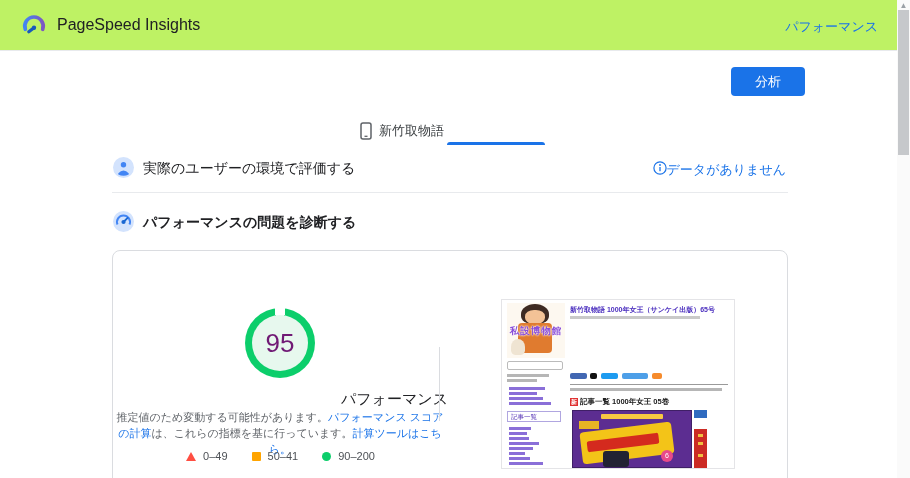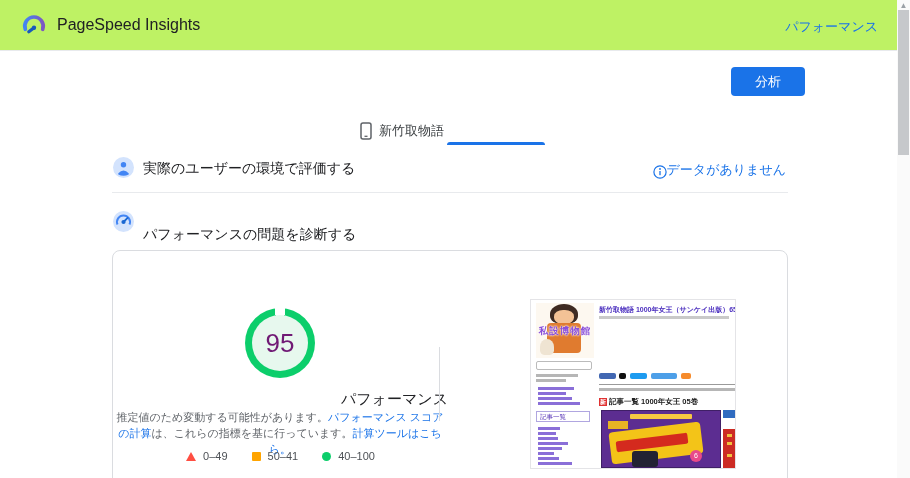--- a/index.html
+++ b/index.html
@@ -28,21 +28,21 @@
 
   
   .tab { position:absolute; top:118px; height:26px; display:flex; align-items:center; gap:7px; cursor:pointer; font-size:13px; }
   .tab-mobile { left:360px; color:#3c4043; }
   .tab-desktop { left:447px; color:#1a73e8; }
   .tab-underline { position:absolute; left:447px; top:142px; width:98px; height:3px; background:#1a73e8; border-radius:3px 3px 0 0; }
 
   
   .section-icon { position:absolute; left:113px; width:21px; height:21px; }
   .section-title { position:absolute; left:143px; font-size:14px; color:#202124; }
-  .no-data { position:absolute; right:124px; top:161px; display:flex; align-items:flex-end; 
+  .no-data { position:absolute; right:124px; top:161px; display:flex; align-items:flex-start; 
              font-size:13px; color:#1a73e8; cursor:pointer; }
   .divider { position:absolute; left:112px; top:192px; width:676px; height:1px; background:#e8eaed; }
 
   
   .card { position:absolute; left:112px; top:250px; width:676px; height:300px;
           border:1px solid #dadce0; border-radius:8px; background:#fff; }
   .gauge { position:absolute; left:132px; top:57px; width:70px; height:70px; border-radius:50%;
            background:conic-gradient(from 351deg, #ffffff 0deg 18deg, #0cce6b 18deg 360deg); cursor:pointer; }
   .gauge-inner { position:absolute; inset:7px; border-radius:50%; background:#e7f8ee;
                  display:flex; align-items:center; justify-content:center; font-size:26px; color:#701a75; }
@@ -52,21 +52,21 @@
   .perf-desc .lnk { color:#1a73e8; cursor:pointer; }
   .legend { position:absolute; left:0; top:199px; width:335px; display:flex; justify-content:center;
             gap:24px; font-size:11px; color:#4d5156; align-items:center; }
   .legend-item { display:flex; align-items:center; gap:7px; }
   .m-tri { width:0; height:0; border-left:5px solid transparent; border-right:5px solid transparent; border-bottom:9px solid #ff4e42; }
   .m-sq { width:9px; height:9px; background:#ffa400; border-radius:1px; }
   .m-ci { width:9px; height:9px; background:#0cce6b; border-radius:50%; }
   .v-divider { position:absolute; left:326px; top:96px; width:1px; height:74px; background:#dadce0; }
 
   
-  .thumb { position:absolute; left:417px; top:48px; width:206px; height:170px; background:#fff;
+  .thumb { position:absolute; left:388px; top:48px; width:234px; height:170px; background:#fff;
            border:1px solid #e4e4e7; overflow:hidden; }
   .t-logo { position:absolute; left:5px; top:3px; width:58px; height:55px; background:#fdf8f0; overflow:hidden; }
   .t-hair { position:absolute; left:14px; top:1px; width:28px; height:20px; border-radius:50% 50% 40% 40%; background:#3e2b23; }
   .t-face { position:absolute; left:18px; top:7px; width:20px; height:14px; border-radius:45%; background:#f3c296; }
   .t-body { position:absolute; left:11px; top:20px; width:34px; height:30px; border-radius:4px; background:#e07b2f; }
   .t-cat  { position:absolute; left:4px; top:36px; width:14px; height:16px; border-radius:50% 50% 30% 30%; background:#efe4d2; }
   .t-sitename { position:absolute; left:0; top:22px; width:100%; text-align:center; font-size:9.5px; font-weight:bold;
                 color:#8a4fd9; letter-spacing:1px; text-shadow:0 0 2px #fff, 0 0 2px #fff; }
   .t-title { position:absolute; left:68px; top:5px; width:160px; font-size:7px; font-weight:bold; color:#4b2fbf; line-height:9px; }
   .t-meta { position:absolute; left:68px; top:16px; width:130px; height:3px; background:#c9c9c9; }
@@ -139,21 +139,21 @@
     <span>データがありません</span>
   </div>
   <div class="divider"></div>
 
   <svg class="section-icon" style="top:211px;" viewBox="0 0 21 21">
     <circle cx="10.5" cy="10.5" r="10.5" fill="#d3e3fd"></circle>
     <path d="M4.5 13.5 A 6.5 6.5 0 1 1 16.5 13.5" fill="none" stroke="#4285f4" stroke-width="2"></path>
     <path d="M10.5 11 L14.6 6.9" stroke="#1967d2" stroke-width="1.8" stroke-linecap="round"></path>
     <circle cx="10.5" cy="11" r="2.1" fill="#1967d2"></circle>
   </svg>
-  <div class="section-title" style="top:226px;">パフォーマンスの問題を診断する</div>
+  <div class="section-title" style="top:214px;font-weight:bold;">パフォーマンスの問題を診断する</div>
 
   <div class="card">
 
     <div class="gauge">
       <div class="gauge-inner">95</div>
     </div>
     <div class="perf-label">パフォーマンス</div>
 
     <div class="perf-desc"><span>推定値のため変動する可能性があります。</span><span class="lnk">パフォーマンス スコアの計算</span><span>は、これらの指標を基に行っています。</span><span class="lnk">計算ツールはこちら。</span></div>
 
@@ -161,21 +161,21 @@
       <div class="legend-item">
         <div class="m-tri"></div>
         <span>0–49</span>
       </div>
       <div class="legend-item">
         <div class="m-sq"></div>
         <span>50–41</span>
       </div>
       <div class="legend-item">
         <div class="m-ci"></div>
-        <span>40–100</span>
+        <span>90–200</span>
       </div>
     </div>
 
     <div class="v-divider"></div>
 
     <div class="thumb">
       <div class="t-logo">
         <div class="t-hair"></div>
         <div class="t-face"></div>
         <div class="t-body"></div>

